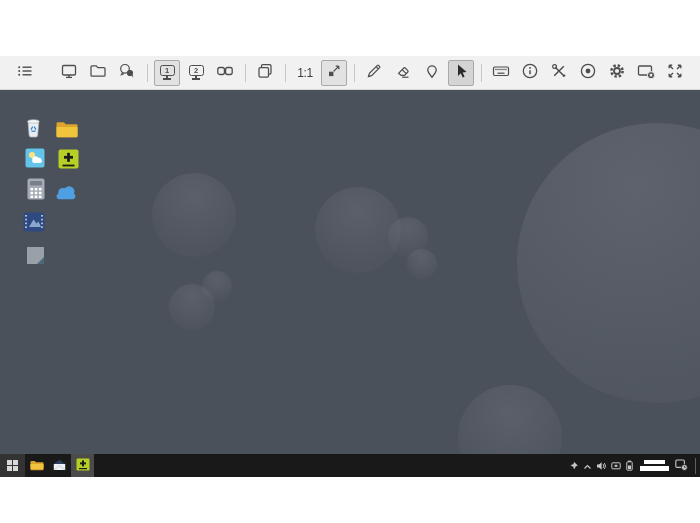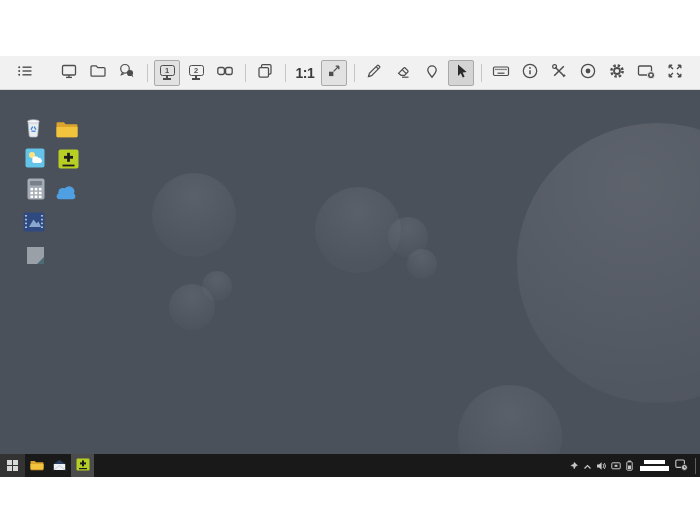--- a/index.html
+++ b/index.html
@@ -9,21 +9,21 @@
   
   .toolbar{position:absolute;left:0;top:56px;width:700px;height:34px;background:#f1f1f1;
            display:flex;align-items:center;box-sizing:border-box;padding:0 10px;
            border-bottom:1px solid #d7d7d7;}
   .tb-btn{width:26px;height:26px;margin:0 1.5px;display:flex;align-items:center;justify-content:center;
           border-radius:2px;border:1px solid transparent;box-sizing:border-box;flex:0 0 auto;cursor:default;}
   .tb-btn.sel{background:#e2e2e2;border-color:#a9a9a9;}
   .tb-btn.sel-dark{background:#d4d4d4;border-color:#a9a9a9;}
   .tb-sep{width:1px;height:18px;background:#c6c6c6;margin:0 5px;flex:0 0 auto;}
   .menu-gap{margin-right:17px;}
-  .onetoone{font-size:14px;font-weight:bold;color:#3c3c3c;letter-spacing:-0.4px;}
+  .onetoone{font-size:12px;font-weight:normal;color:#3c3c3c;letter-spacing:-0.4px;}
   .mini-mon{display:flex;flex-direction:column;align-items:center;}
   .mm-screen{width:15px;height:11px;border:1.4px solid #4d4d4d;border-radius:2.5px;
              display:flex;align-items:center;justify-content:center;box-sizing:border-box;}
   .mm-num{font-size:7.5px;font-weight:bold;color:#4d4d4d;line-height:1;}
   .mm-stand{width:1.6px;height:2px;background:#4d4d4d;}
   .mm-base{width:8px;height:1.4px;background:#4d4d4d;}
 
   
   .desktop{position:absolute;left:0;top:90px;width:700px;height:387px;background:#4b515b;overflow:hidden;}
   .bubble{position:absolute;border-radius:50%;

